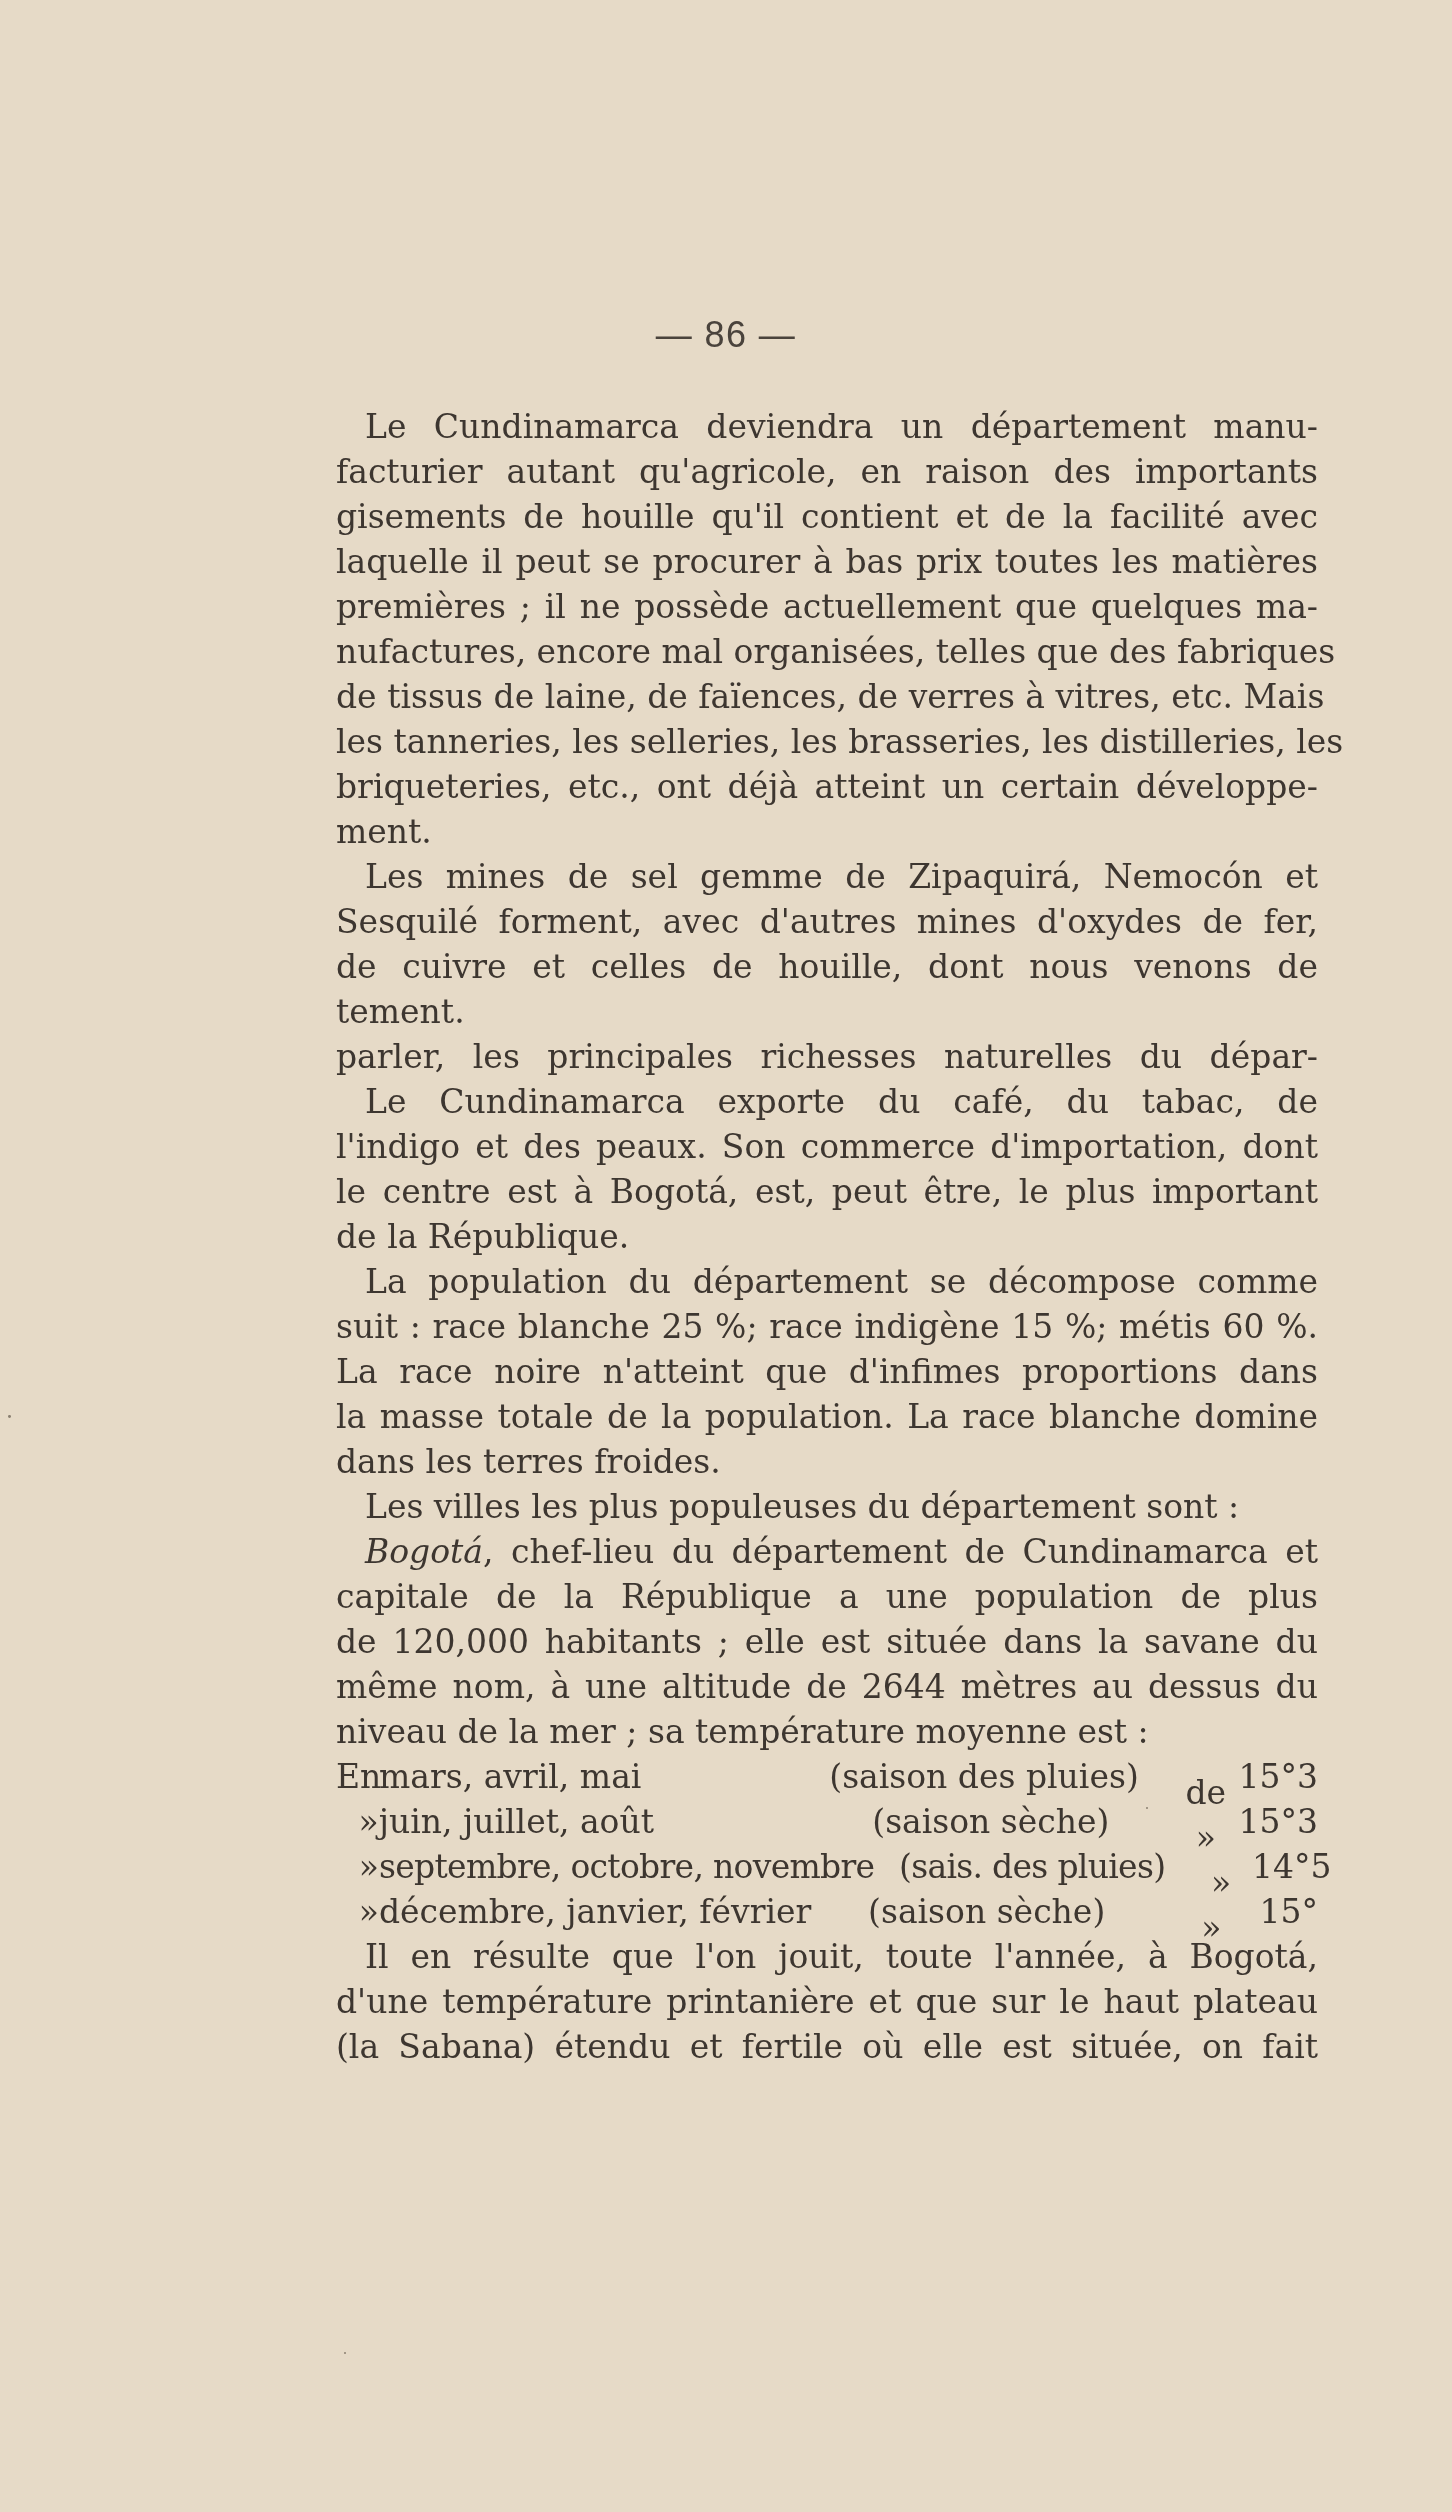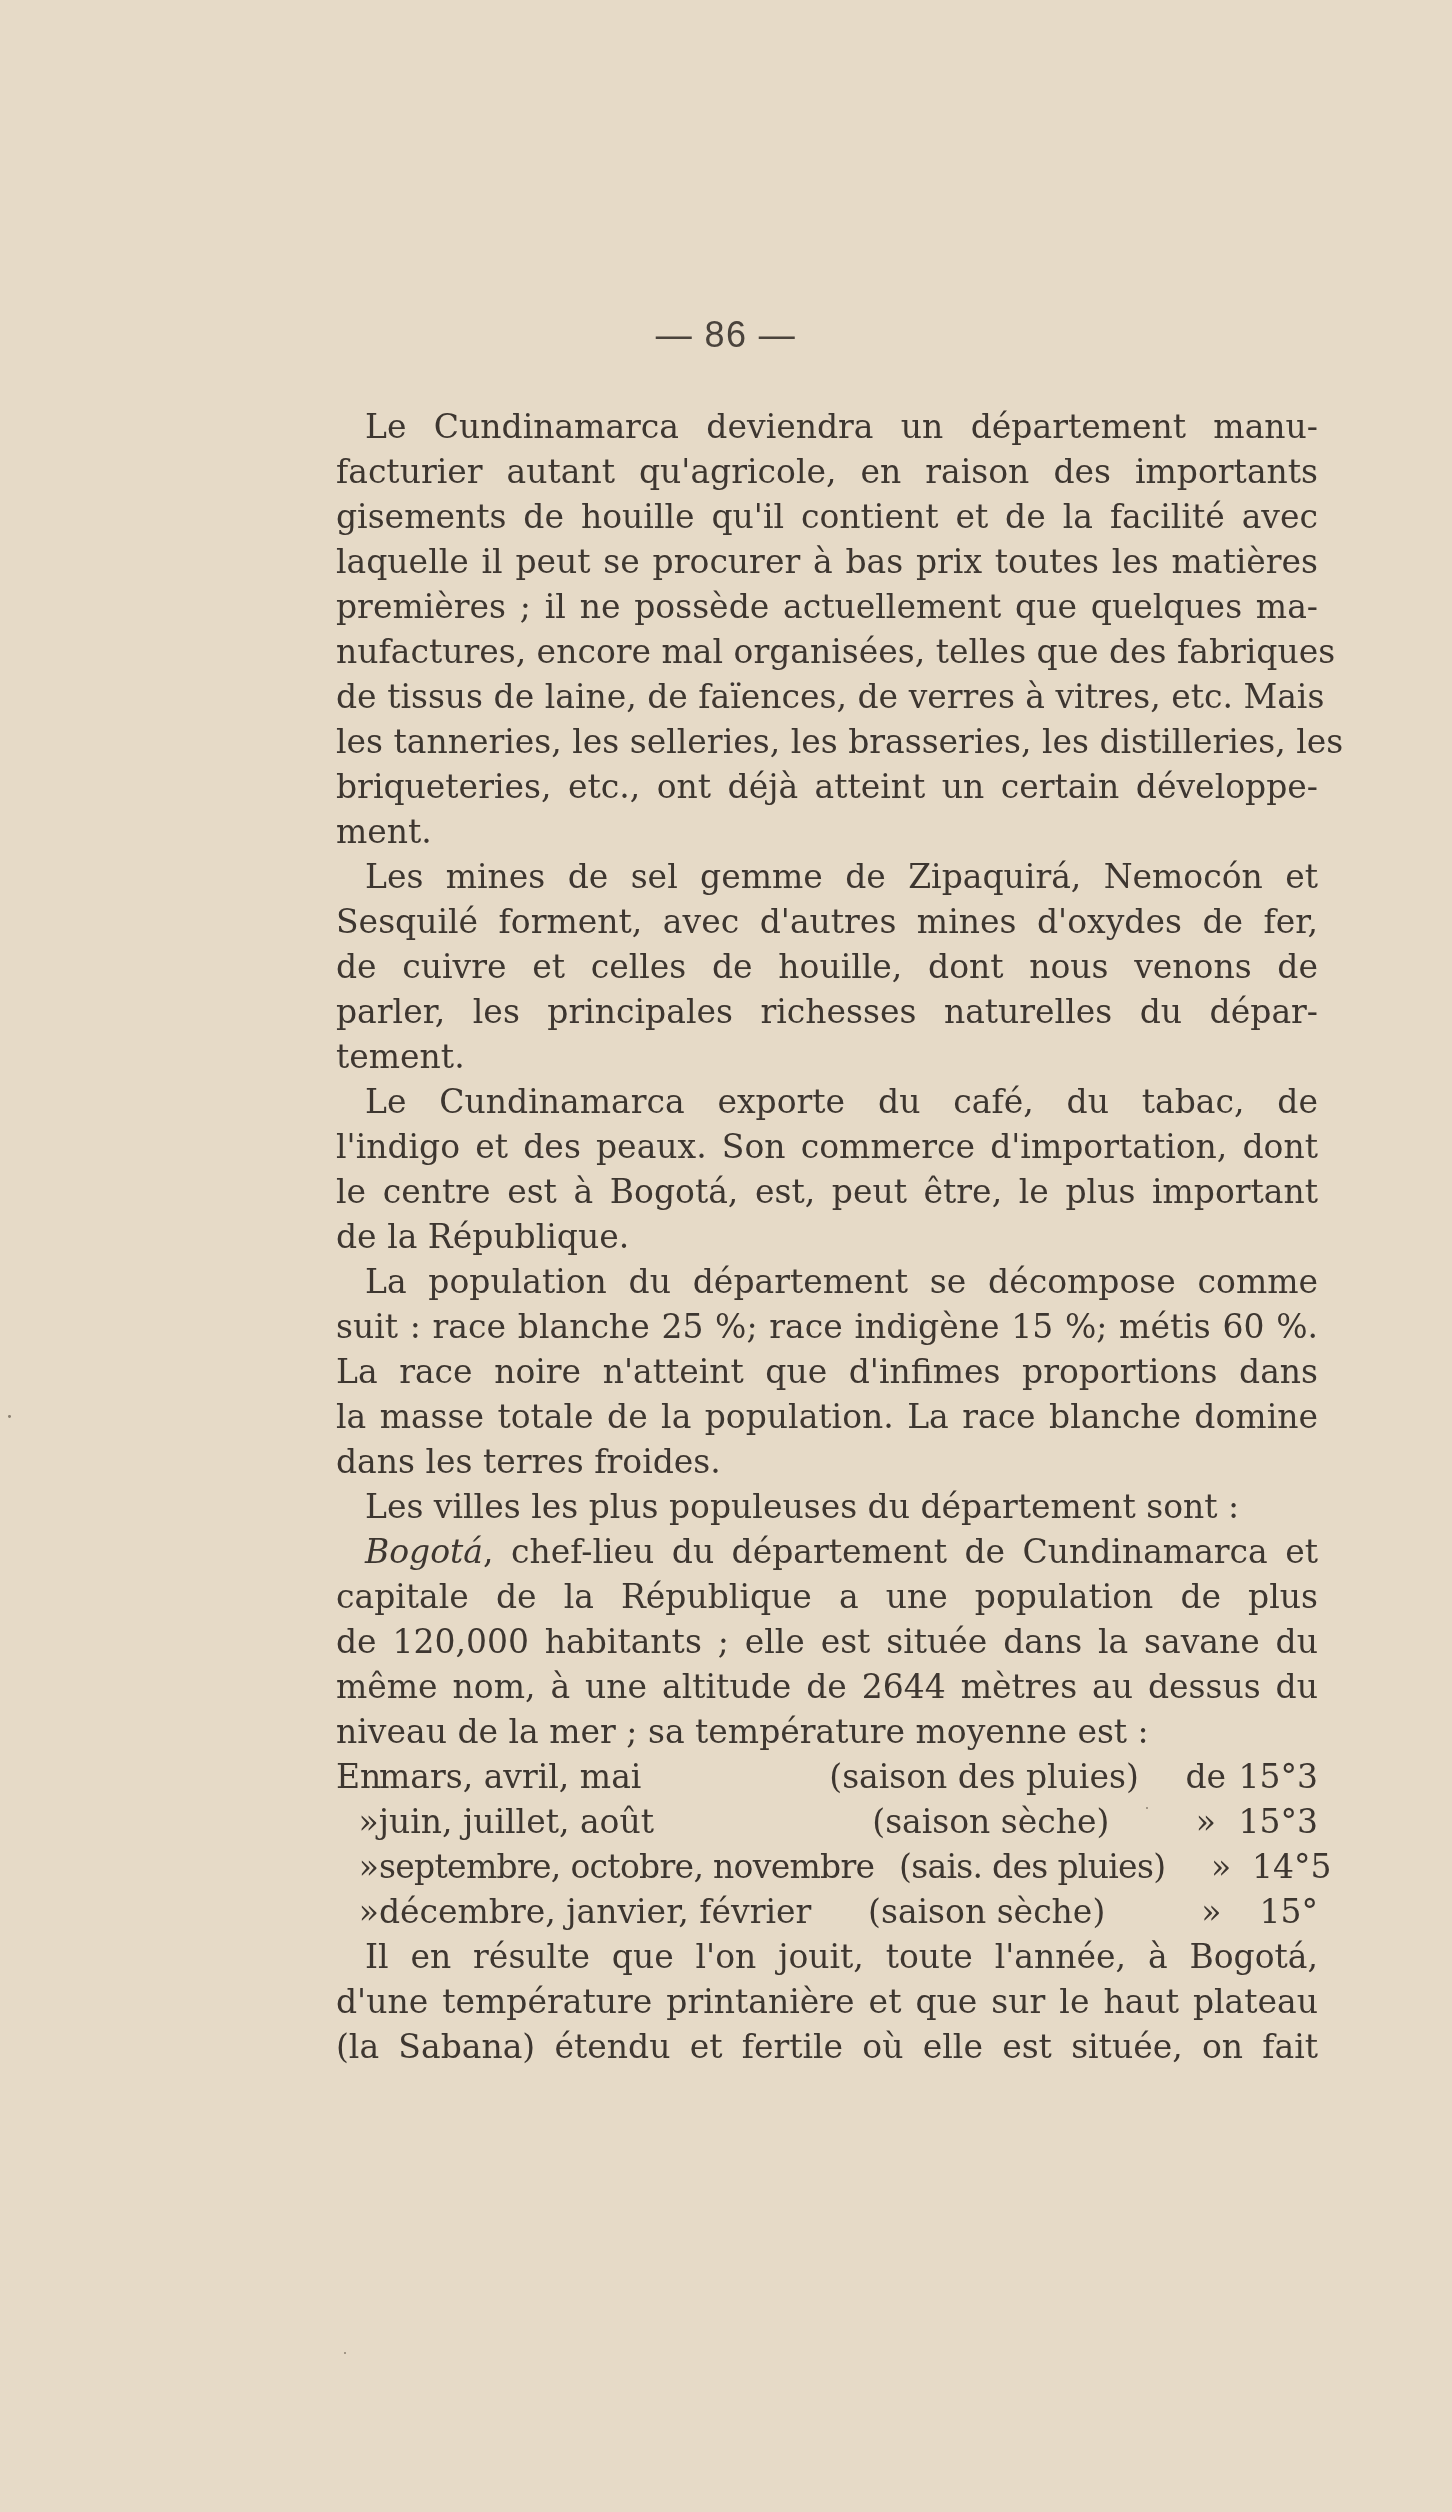--- a/index.html
+++ b/index.html
@@ -38,21 +38,21 @@
   .line.indent { padding-left: 29px; }
   .it { font-style: italic; }
   .temp-row {
     display: flex;
     height: 45px;
     white-space: nowrap;
   }
   .temp-row .c1 { width: 28px; text-align: right; }
   .temp-row .months { width: 430px; }
   .temp-row .season { width: 416px; text-align: center; }
-  .temp-row .mark { width: 62px; text-align: center; }
+  .temp-row .mark { width: 62px; text-align: center; margin-top: 16px; }
   .temp-row .val { flex: 1; }
   .temp-row.wide .months { width: auto; }
   .temp-row.wide .season { width: auto; flex: 1; }
   .temp-row.wide .mark { width: 62px; }
   .temp-row.wide .val { flex: none; width: 66px; }
   .speck { position: absolute; width: 2.8px; height: 2.8px; border-radius: 50%; background: #8a7f70; }
 </style>
 </head>
 <body>
 
@@ -70,22 +70,22 @@
     <span class="line">de tissus de laine, de faïences, de verres à vitres, etc. Mais</span>
     <span class="line">les tanneries, les selleries, les brasseries, les distilleries, les</span>
     <span class="line">briqueteries, etc., ont déjà atteint un certain développe-</span>
     <span class="line last">ment.</span>
   </div>
 
   <div>
     <span class="line indent">Les mines de sel gemme de Zipaquirá, Nemocón et</span>
     <span class="line">Sesquilé forment, avec d'autres mines d'oxydes de fer,</span>
     <span class="line">de cuivre et celles de houille, dont nous venons de</span>
+    <span class="line last">tement.</span>
     <span class="line">parler, les principales richesses naturelles du dépar-</span>
-    <span class="line last">tement.</span>
   </div>
 
   <div>
     <span class="line indent">Le Cundinamarca exporte du café, du tabac, de</span>
     <span class="line">l'indigo et des peaux. Son commerce d'importation, dont</span>
     <span class="line">le centre est à Bogotá, est, peut être, le plus important</span>
     <span class="line last">de la République.</span>
   </div>
 
   <div>

